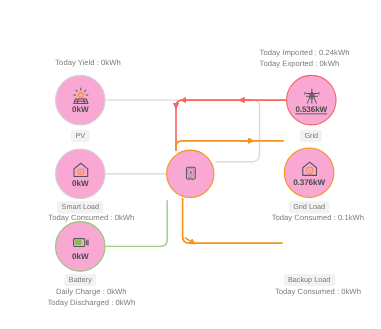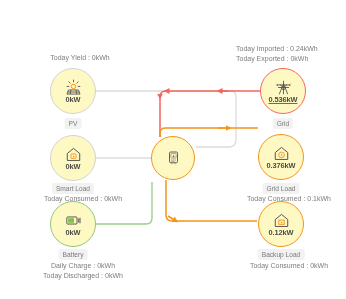--- a/index.html
+++ b/index.html
@@ -32,21 +32,21 @@
     width: 346px; height: 299px;
     pointer-events: none;
   }
 
   
   .node {
     position: absolute;
     width: 46px;
     height: 46px;
     border-radius: 50%;
-    background: #fef9c3;
+    background: #f9a8d4;
     border: 1.4px solid #cfcfcf;
     box-sizing: border-box;
     display: flex;
     flex-direction: column;
     align-items: center;
     justify-content: center;
     z-index: 5;
   }
   .node.gray   { border-color: #d2d2d2; }
   .node.orange { border-color: #f3941d; }
@@ -223,26 +223,18 @@
       <circle cx="12" cy="14" r="4" fill="none" stroke="#f3941d" stroke-width="1.3"></circle>
       <path d="M12.7 11.4 L10.5 14.4 h1.8 l-0.6 2.4 2.3-3.2 h-1.9 z" fill="#f3941d"></path>
     </svg>
     <span class="value">0.376kW</span>
   </div>
 
   <div class="chip" style="left:281px; top:183px;">Grid Load</div>
 
   <div class="stat center" style="left:289px; top:194px;">Today Consumed :  0.1kWh</div>
 
-  <div class="node orange" id="backup-load-node" style="left:258px; top:201px;">
-    <svg class="glyph" viewBox="0 0 24 24">
-      <path d="M3.2 10.6 L12 3.4 L20.8 10.6 L20.8 20.4 L3.2 20.4 Z" fill="none" stroke="#555" stroke-width="1.4" stroke-linejoin="round"></path>
-      <rect x="8.2" y="11.4" width="7.6" height="6" fill="none" stroke="#f3941d" stroke-width="1.3"></rect>
-      <path d="M12.6 12.2 L10.6 15 h1.8 l-0.6 2.1 2.2-2.9 h-1.9 z" fill="#f3941d"></path>
-    </svg>
-    <span class="value">0.12kW</span>
-  </div>
 
   <div class="chip" style="left:281px; top:249px;">Backup Load</div>
 
   <div class="stat center" style="left:289px; top:261px;">Today Consumed :  0kWh</div>
 
 </div>
 
 </body></html>

